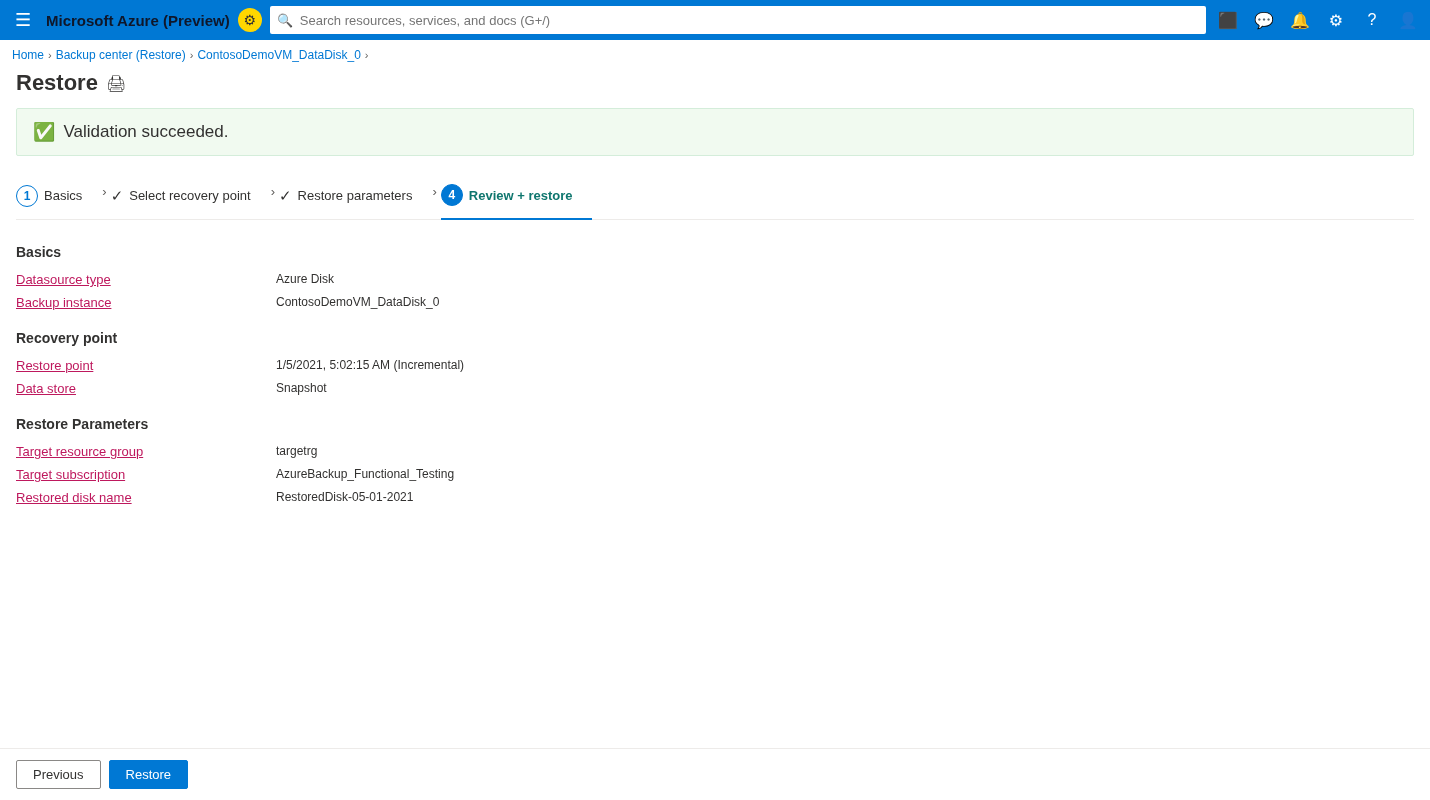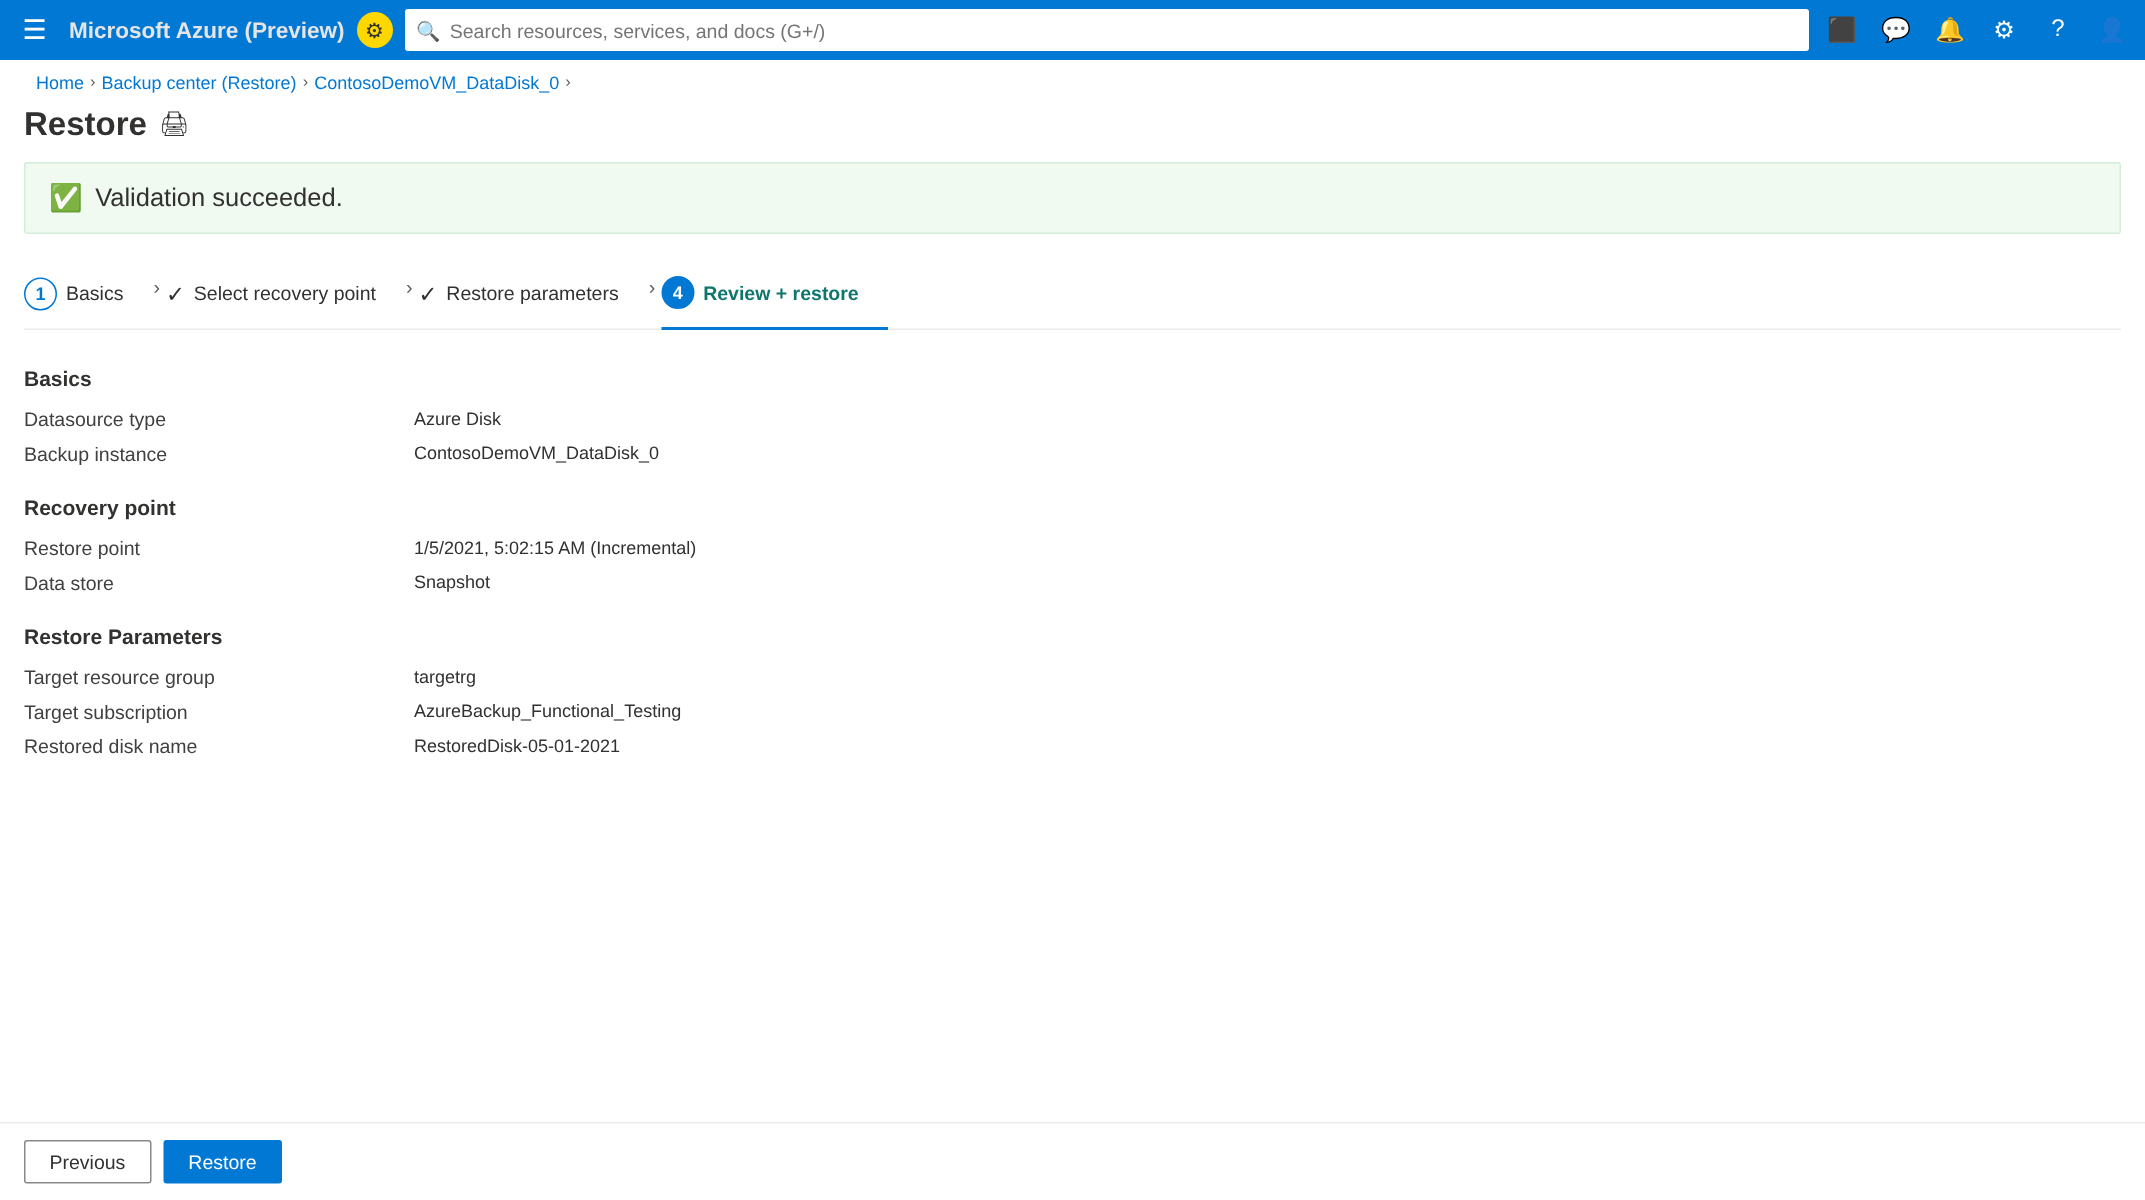--- a/index.html
+++ b/index.html
@@ -16,21 +16,21 @@
       flex-shrink: 0;
     }
     .topbar-hamburger {
       color: #fff;
       font-size: 18px;
       cursor: pointer;
       width: 30px;
       text-align: center;
     }
     .topbar-title {
-      color: #e5e5e5;
+      color: #0f172a;
       font-size: 15px;
       font-weight: 600;
       white-space: nowrap;
       text-align: center;
     }
     .topbar-icon-badge {
       background: #ffd700;
       border-radius: 50%;
       width: 24px;
       height: 24px;
@@ -68,21 +68,21 @@
       width: 28px;
       height: 28px;
       display: flex;
       align-items: center;
       justify-content: center;
       border-radius: 2px;
     }
 
     
     .breadcrumb {
-      padding: 8px 16px 4px 24px;
+      padding: 8px 16px 4px 12px;
       display: flex;
       align-items: center;
       gap: 4px;
       font-size: 12px;
       color: #0078d4;
       flex-shrink: 0;
     }
     .breadcrumb a { color: #0078d4; text-decoration: none; cursor: pointer; }
     .breadcrumb-sep { color: #605e5c; font-size: 11px; }
 
@@ -198,23 +198,24 @@
     }
 
     
     .data-row {
       display: flex;
       align-items: flex-start;
       margin-bottom: 8px;
     }
     .data-label {
       width: 260px;
-      color: #404040;
+      color: #be185d;
       font-size: 13px;
       flex-shrink: 0;
+      text-decoration: underline;
     }
     .data-value {
       color: #323130;
       font-size: 12px;
     }
 
     .section-block {
       margin-bottom: 20px;
     }
 

